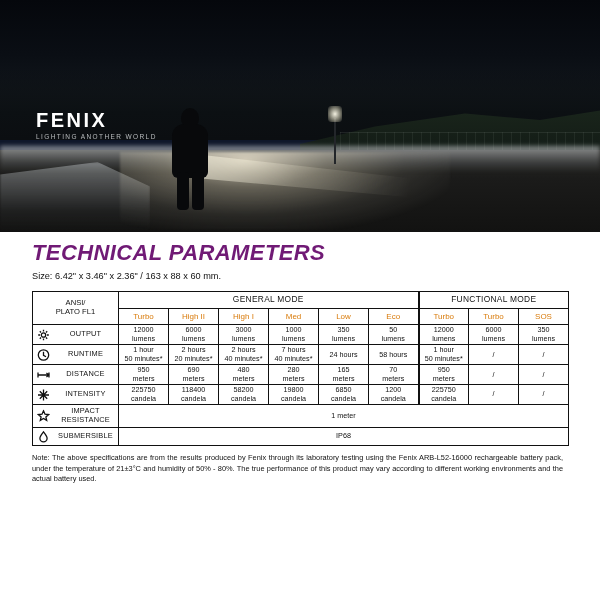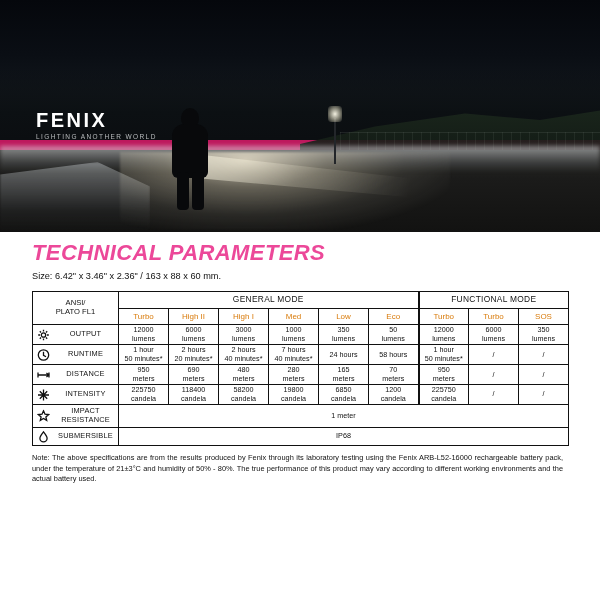--- a/index.html
+++ b/index.html
@@ -20,21 +20,21 @@
     height: 600px;
     background: #ffffff;
   }
 
   
   .hero {
     position: relative;
     width: 600px;
     height: 232px;
     overflow: hidden;
-    background: #be185d;
+    background: #0f172a;
   }
   .sky {
     position: absolute;
     left: 0; top: 0; width: 600px; height: 120px;
     background: linear-gradient(180deg, #05070c 0%, #0a0e14 45%, #161b20 100%);
   }
   .treeline {
     position: absolute;
     left: 0; top: 70px; width: 600px; height: 70px;
     background: linear-gradient(180deg, rgba(10,14,18,0.1) 0%, #0c1013 60%, #0b0e11 100%);
@@ -159,21 +159,21 @@
   }
 
   
   .content {
     position: absolute;
     left: 0; top: 232px;
     width: 600px;
   }
   .title {
     margin: 8px 0 0 32px;
-    color: #ec4899;
+    color: #701a75;
     font-size: 22px;
     font-weight: bold;
     font-style: italic;
     letter-spacing: .4px;
   }
   .specline {
     margin: 4px 0 0 32px;
     font-size: 9.2px;
     color: #111;
     line-height: 1.45;

